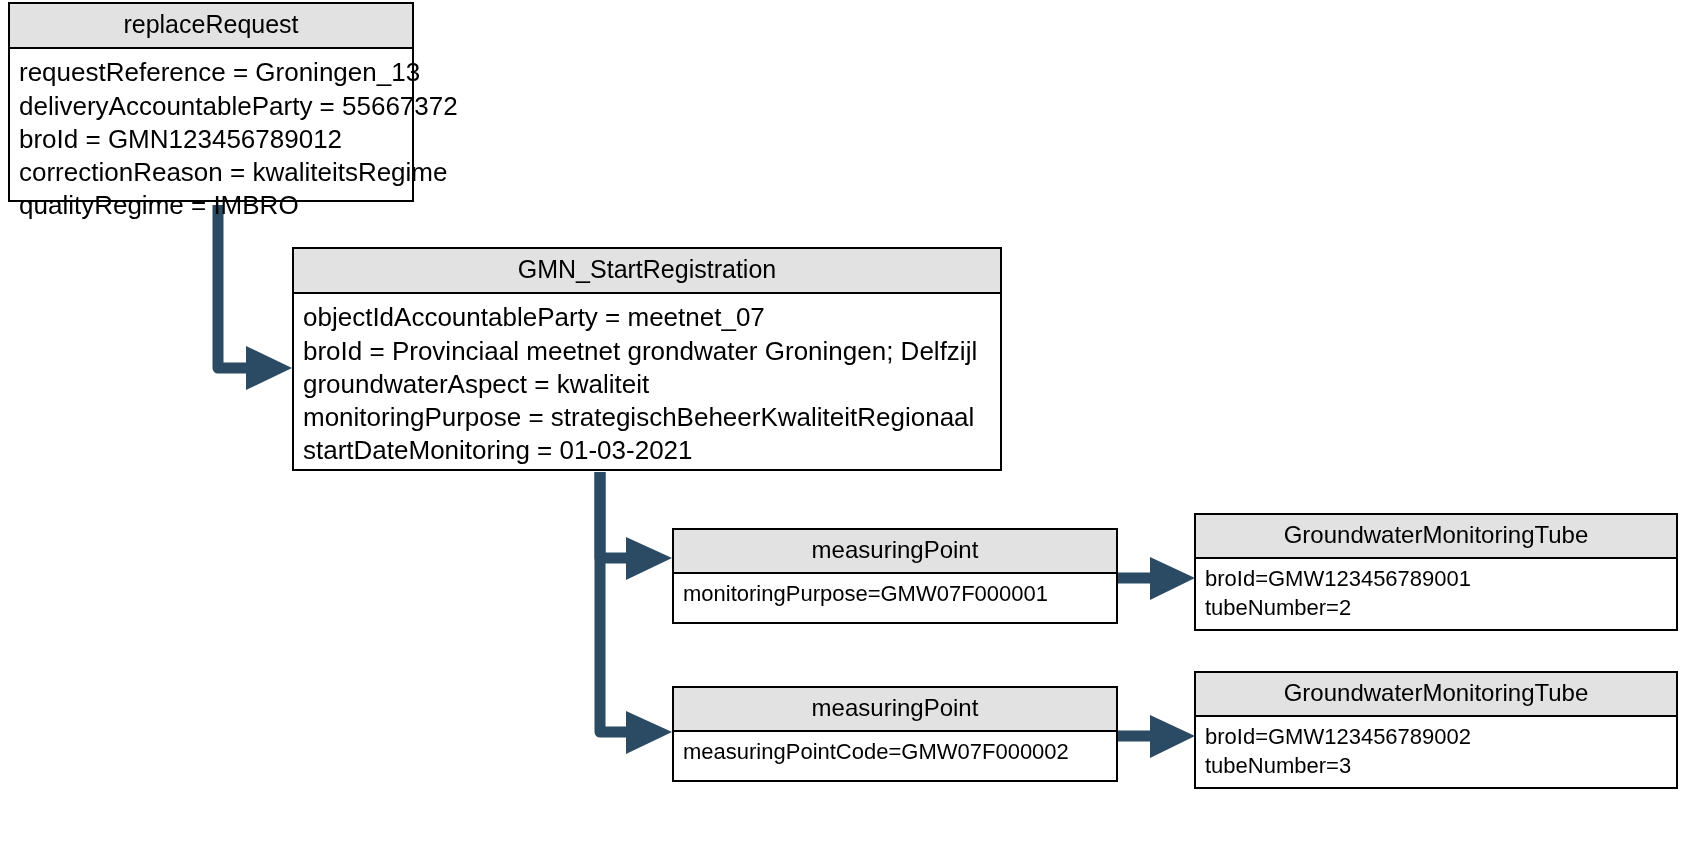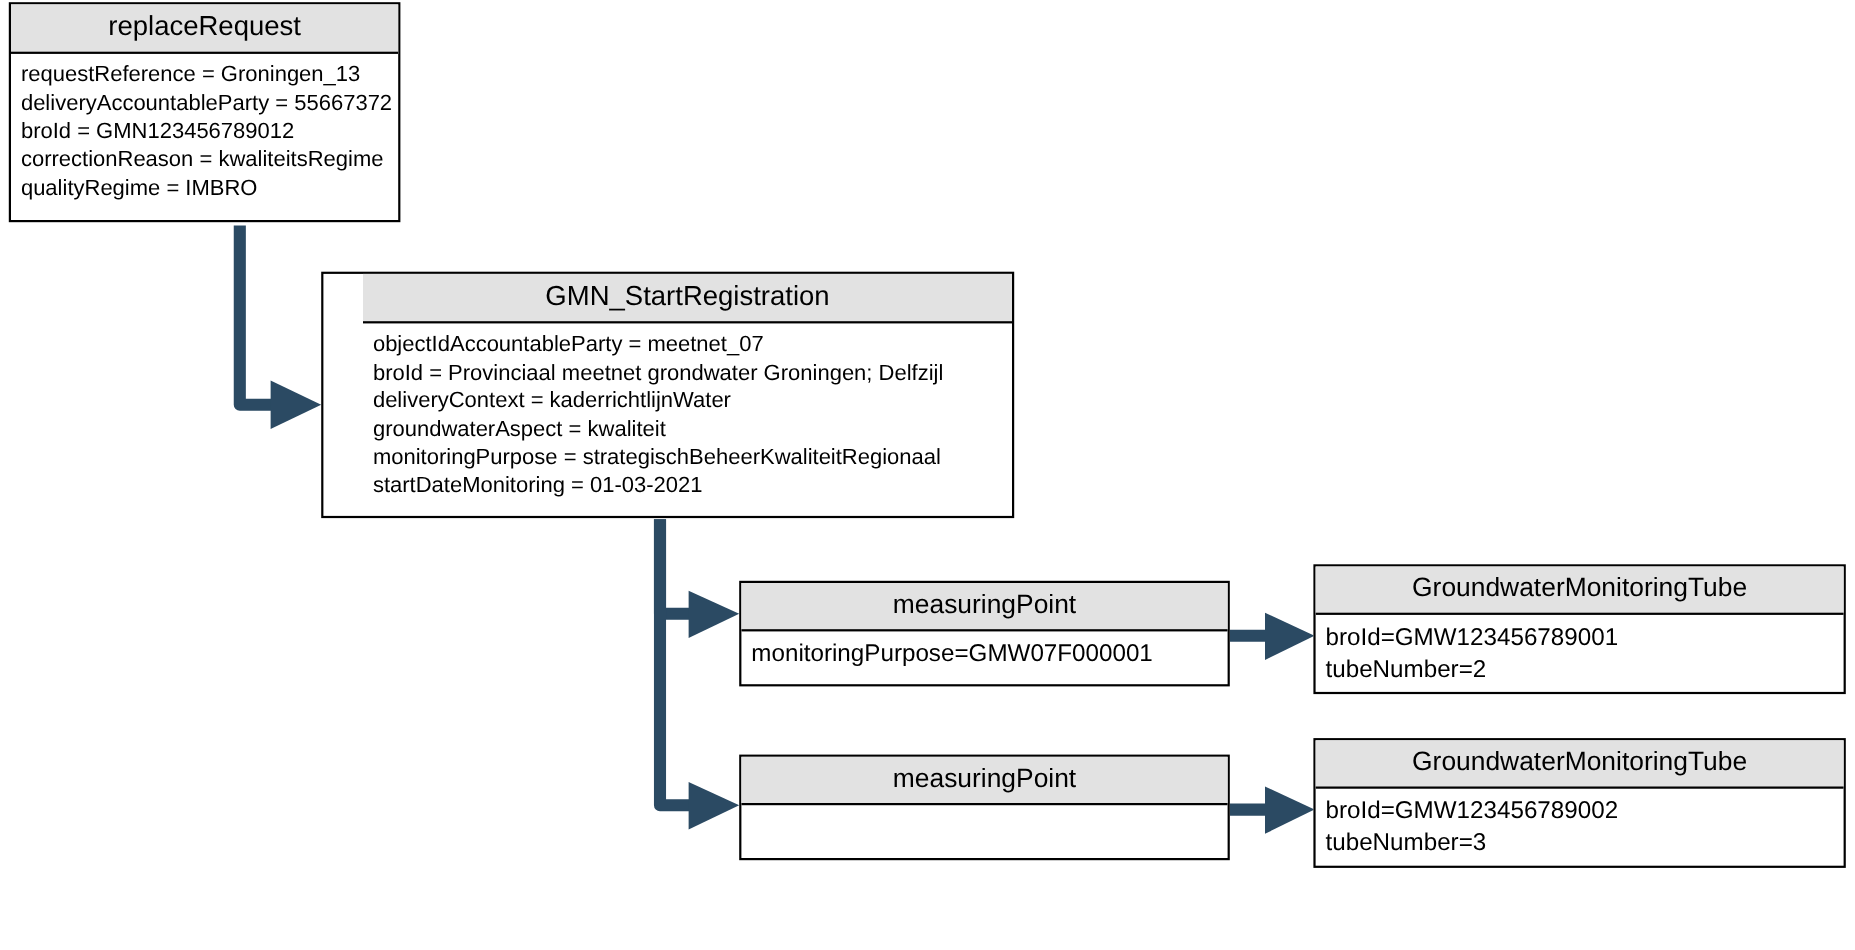--- a/index.html
+++ b/index.html
@@ -35,21 +35,21 @@
     padding: 5px 8px 7px 8px;
     white-space: nowrap;
     overflow: hidden;
   }
   .uml-header.small {
     font-size: 24px;
   }
   .uml-body {
     box-sizing: border-box;
     padding: 7px 9px 8px 9px;
-    font-size: 20px;
+    font-size: 26px;
     line-height: 1.28;
   }
   .uml-body .attr {
     white-space: nowrap;
   }
   .uml-body.compact {
     padding: 6px 9px 7px 9px;
     font-size: 22px;
     line-height: 1.30;
   }
@@ -98,37 +98,36 @@
       <path class="conn-path" d="M 1118 578 L 1155 578"></path>
       <polygon class="conn-head" points="1150,557 1195,578 1150,600"></polygon>
     </g>
 
     <g>
       <path class="conn-path" d="M 1118 736 L 1155 736"></path>
       <polygon class="conn-head" points="1150,715 1195,736 1150,758"></polygon>
     </g>
   </svg>
 
-  <div class="uml-box" style="left:8px; top:2px; width:356px; height:200px;">
+  <div class="uml-box" style="left:8px; top:2px; width:406px; height:200px;">
     <div class="uml-header">replaceRequest</div>
     <div class="uml-body">
       <div class="attr">requestReference = Groningen_13</div>
       <div class="attr">deliveryAccountableParty = 55667372</div>
       <div class="attr">broId = GMN123456789012</div>
       <div class="attr">correctionReason = kwaliteitsRegime</div>
       <div class="attr">qualityRegime = IMBRO</div>
     </div>
   </div>
 
-  <div class="uml-box" style="left:292px; top:247px; width:630px; height:224px;padding-left:36px;">
+  <div class="uml-box" style="left:292px; top:247px; width:710px; height:224px;">
     <div class="uml-header">GMN_StartRegistration</div>
     <div class="uml-body">
       <div class="attr">objectIdAccountableParty = meetnet_07</div>
       <div class="attr">broId = Provinciaal meetnet grondwater Groningen; Delfzijl</div>
-      <div class="attr">deliveryContext = kaderrichtlijnWater</div>
       <div class="attr">groundwaterAspect = kwaliteit</div>
       <div class="attr">monitoringPurpose = strategischBeheerKwaliteitRegionaal</div>
       <div class="attr">startDateMonitoring = 01-03-2021</div>
     </div>
   </div>
 
   <div class="uml-box" style="left:672px; top:528px; width:446px; height:96px;">
     <div class="uml-header small">measuringPoint</div>
     <div class="uml-body compact">
       <div class="attr">monitoringPurpose=GMW07F000001</div>
@@ -138,20 +137,23 @@
   <div class="uml-box" style="left:1194px; top:513px; width:484px; height:118px;">
     <div class="uml-header small">GroundwaterMonitoringTube</div>
     <div class="uml-body compact">
       <div class="attr">broId=GMW123456789001</div>
       <div class="attr">tubeNumber=2</div>
     </div>
   </div>
 
   <div class="uml-box" style="left:672px; top:686px; width:446px; height:96px;">
     <div class="uml-header small">measuringPoint</div>
+    <div class="uml-body compact">
+      <div class="attr">measuringPointCode=GMW07F000002</div>
+    </div>
   </div>
 
   <div class="uml-box" style="left:1194px; top:671px; width:484px; height:118px;">
     <div class="uml-header small">GroundwaterMonitoringTube</div>
     <div class="uml-body compact">
       <div class="attr">broId=GMW123456789002</div>
       <div class="attr">tubeNumber=3</div>
     </div>
   </div>
 

